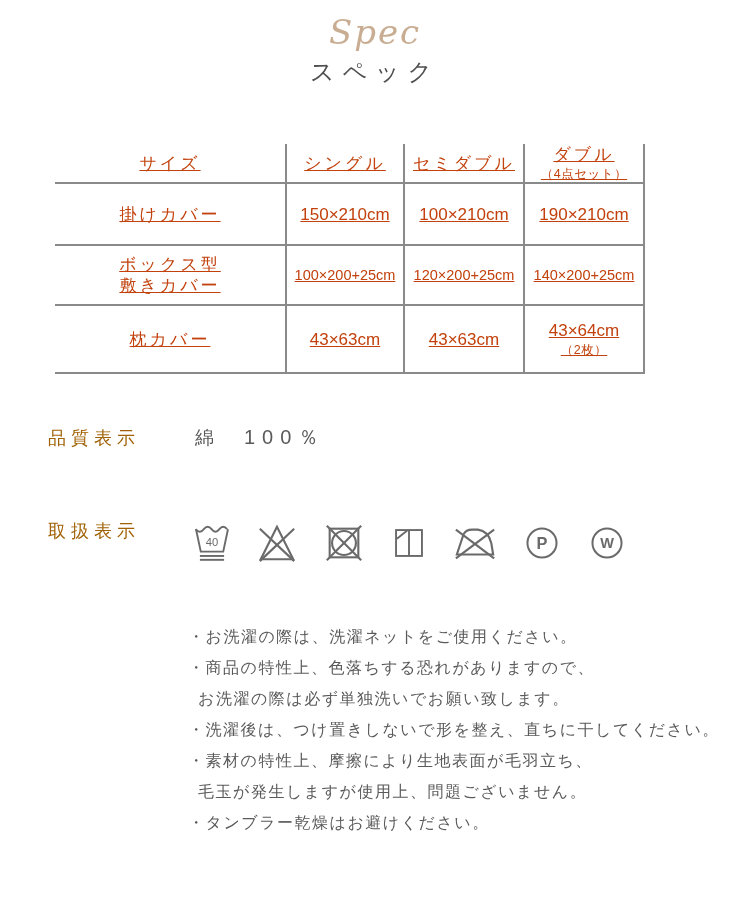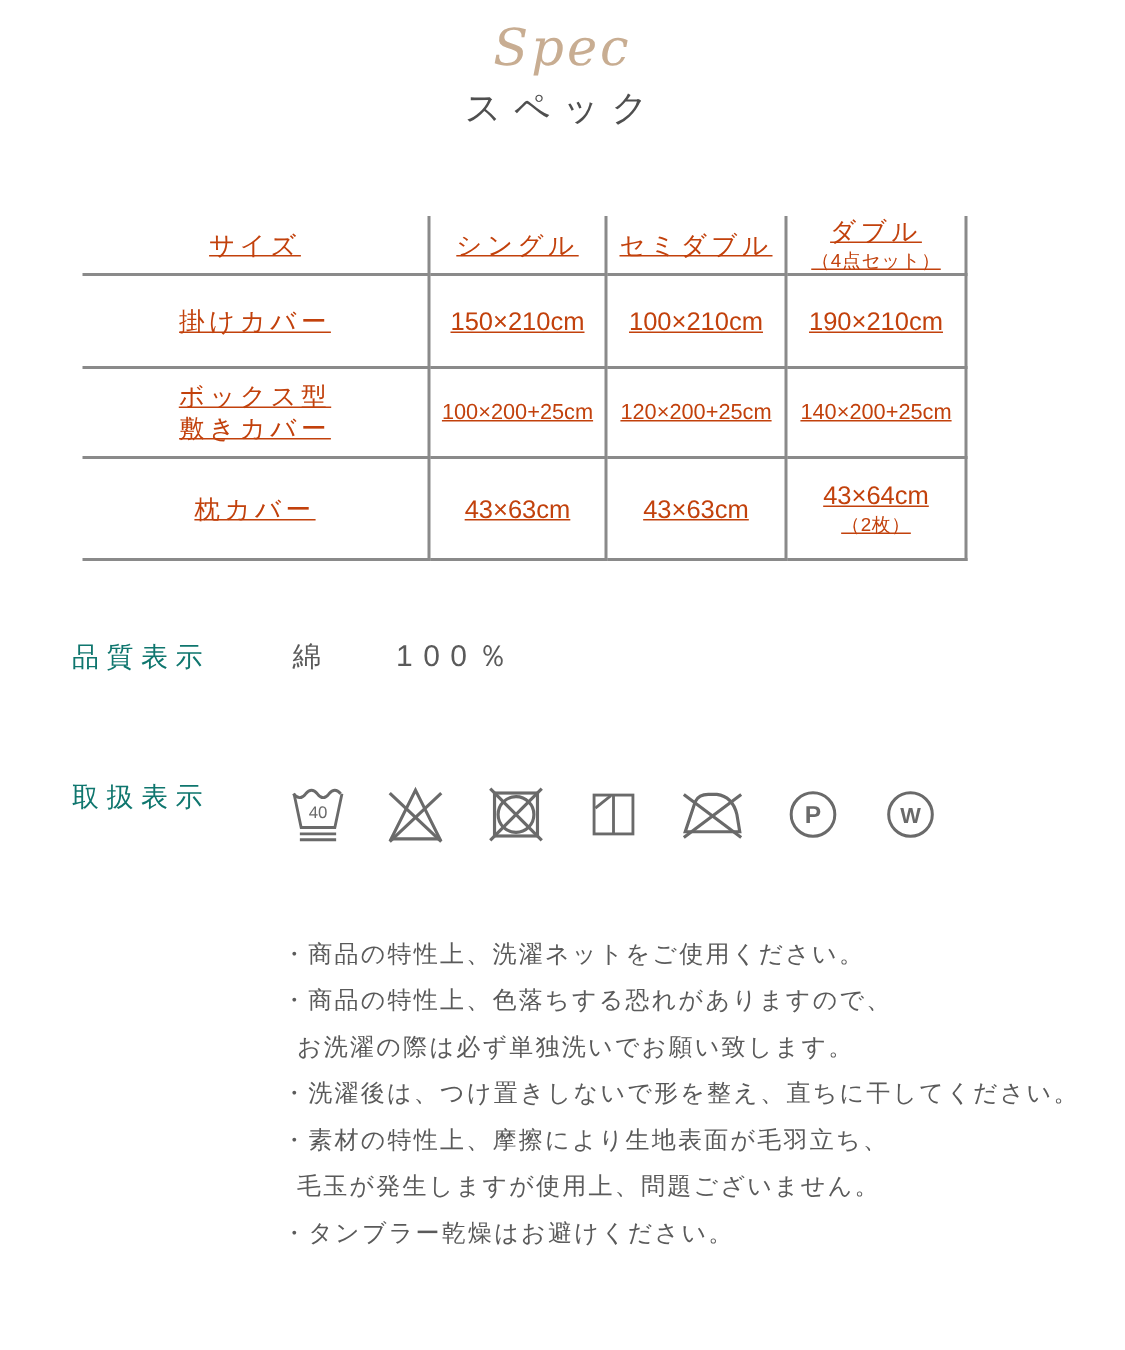--- a/index.html
+++ b/index.html
@@ -65,24 +65,24 @@
 
   
   .quality-row{
     margin:50px 0 0 48px;
     display:flex;
     align-items:baseline;
   }
   .row-label{
     font-size:18px;
     letter-spacing:5px;
-    color:#0f766e;
+    color:#a16207;
   }
   .quality-material{margin-left:55px;font-size:19px;letter-spacing:2px;}
-  .quality-value{margin-left:48px;font-size:20px;letter-spacing:7px;}
+  .quality-value{margin-left:28px;font-size:20px;letter-spacing:7px;}
 
   .care-row{
     margin:68px 0 0 48px;
     display:flex;
     align-items:flex-start;
   }
   .care-icons{
     margin-left:53px;
     display:flex;
     gap:25px;
@@ -207,21 +207,21 @@
         <svg width="40" height="48" viewBox="0 0 44 48" fill="none" stroke="#6a6a6a" stroke-width="2.2">
           <circle cx="22" cy="24" r="16"></circle>
           <text x="22" y="30" text-anchor="middle" font-size="16" font-weight="bold" stroke="none" fill="#6a6a6a">W</text>
         </svg>
       </span>
 
     </div>
   </div>
 
   <div class="notes">
-    <div class="note-line">・商品の特性上、洗濯ネットをご使用ください。</div>
+    <div class="note-line">・お洗濯の際は、洗濯ネットをご使用ください。</div>
     <div class="note-line">・商品の特性上、色落ちする恐れがありますので、</div>
     <div class="note-line indent">お洗濯の際は必ず単独洗いでお願い致します。</div>
     <div class="note-line">・洗濯後は、つけ置きしないで形を整え、直ちに干してください。</div>
     <div class="note-line">・素材の特性上、摩擦により生地表面が毛羽立ち、</div>
     <div class="note-line indent">毛玉が発生しますが使用上、問題ございません。</div>
     <div class="note-line">・タンブラー乾燥はお避けください。</div>
   </div>
 
 </div>
 

